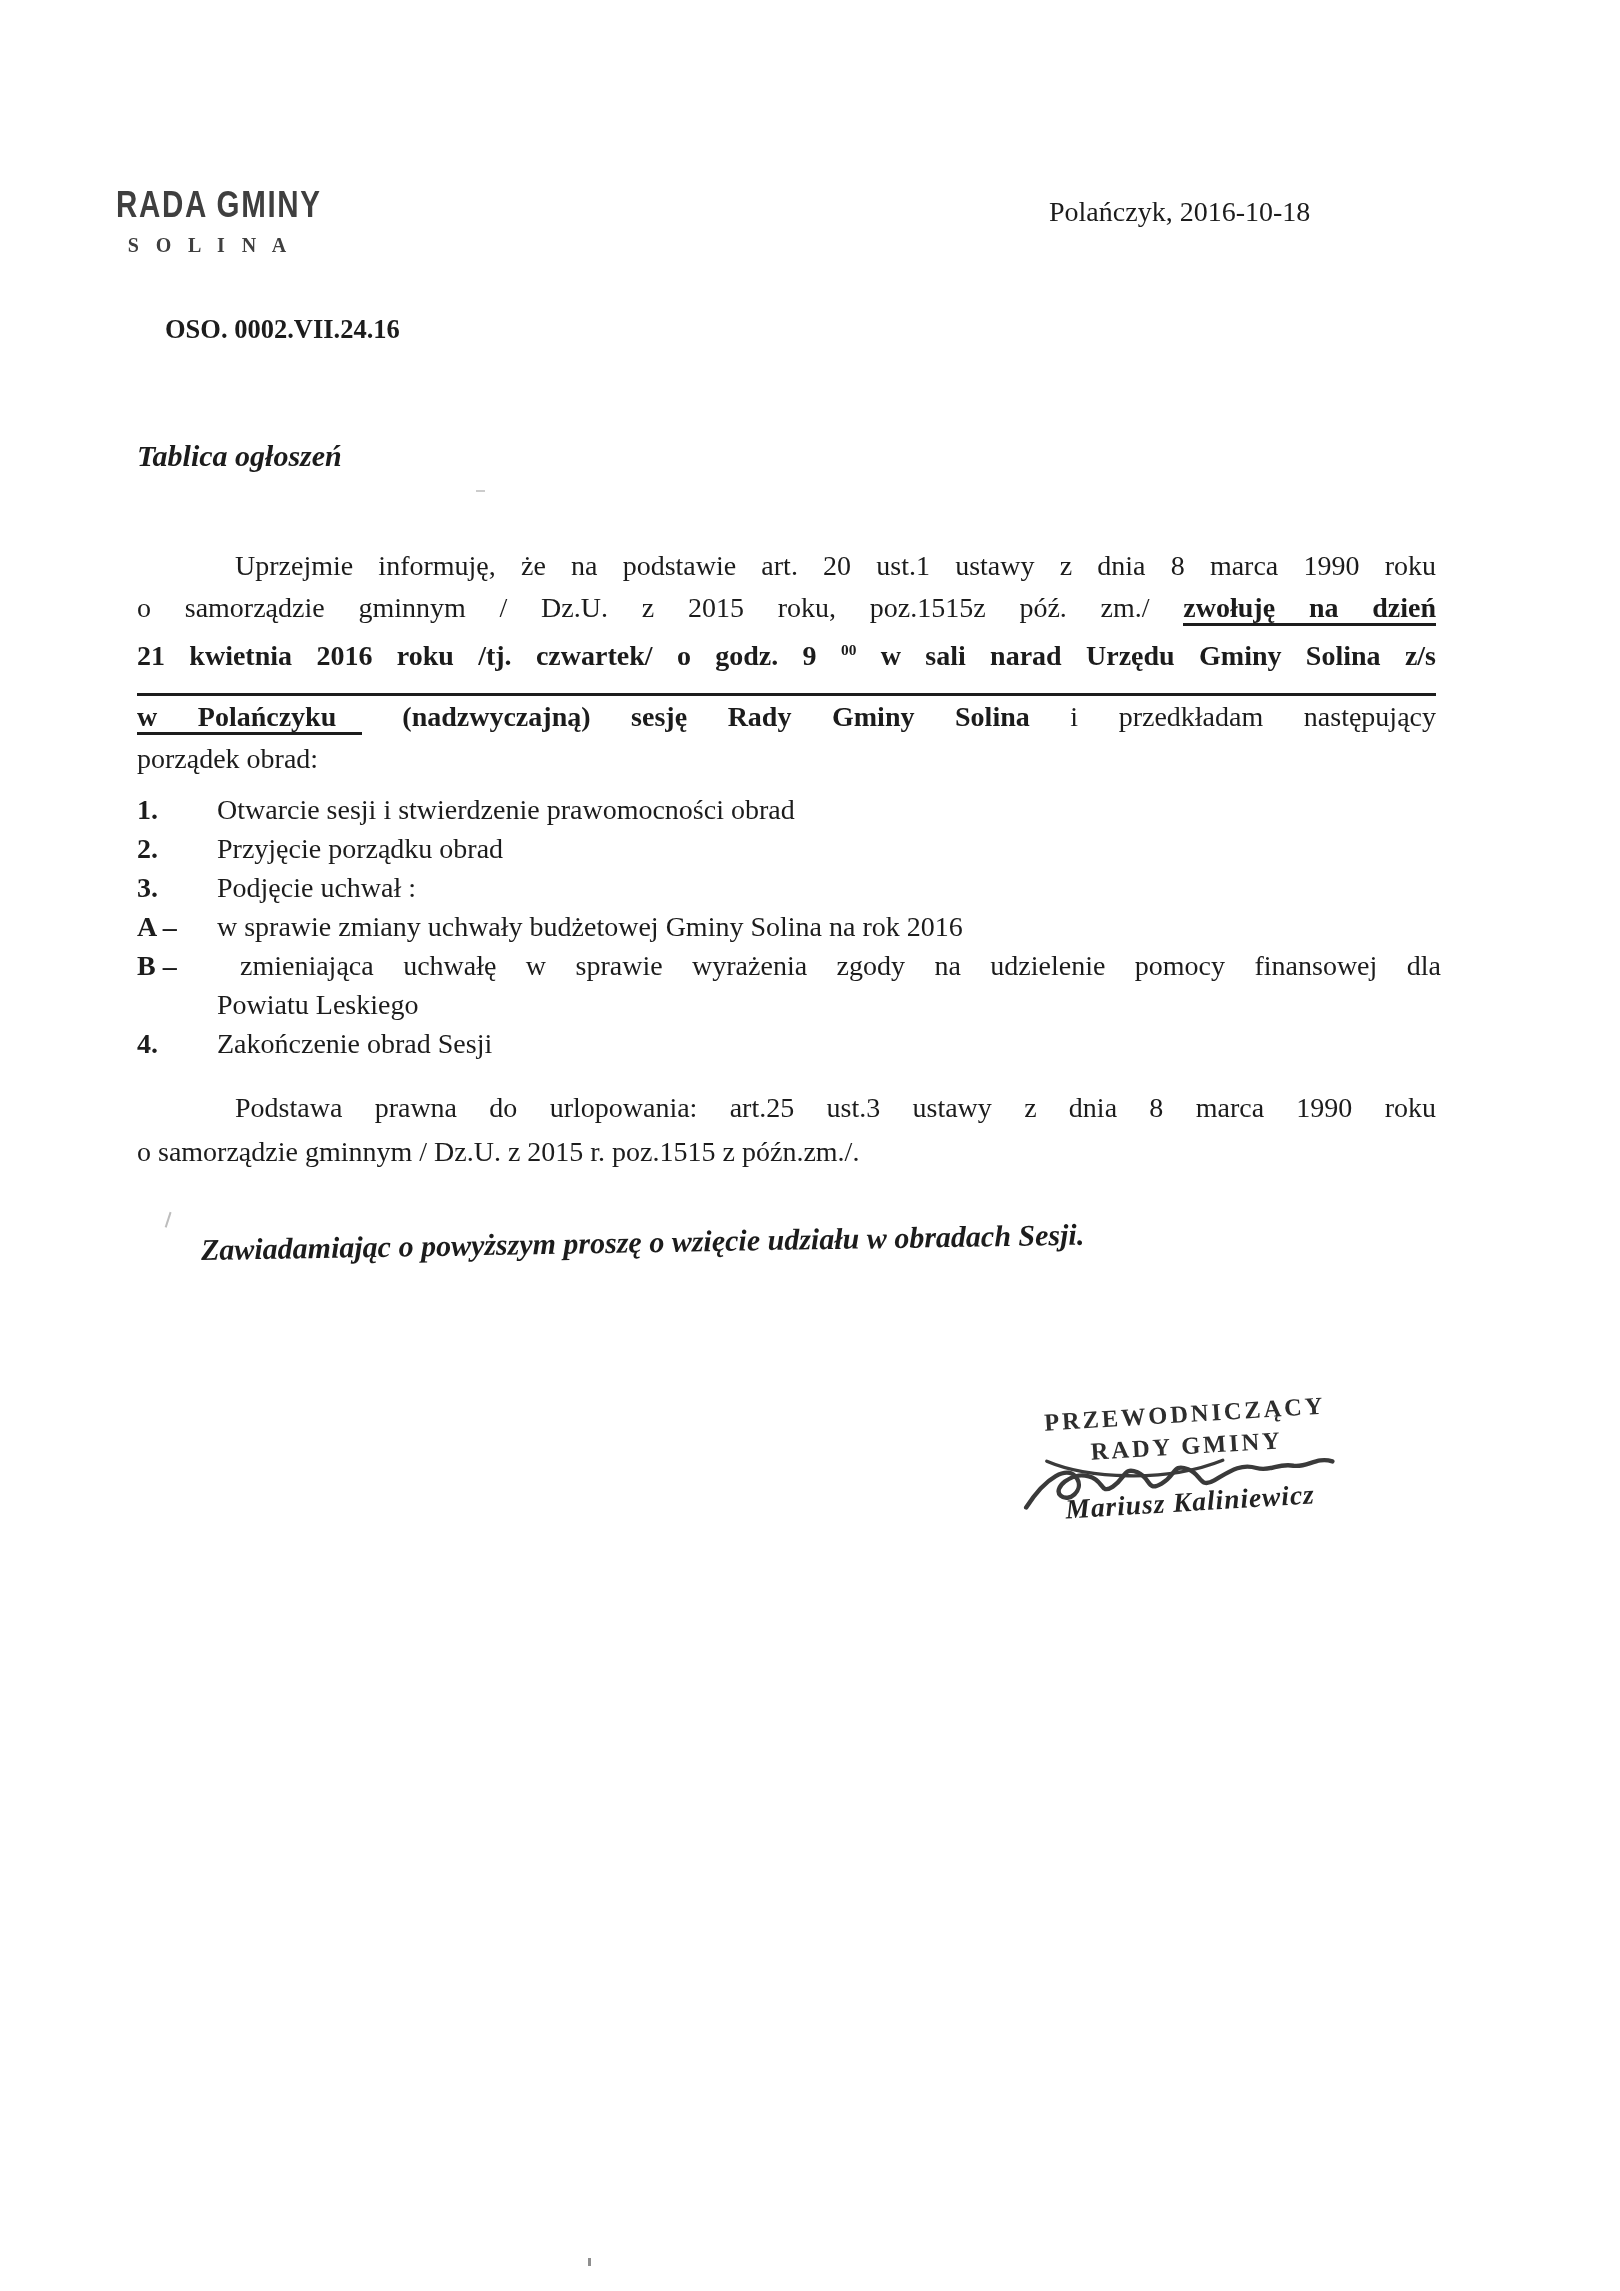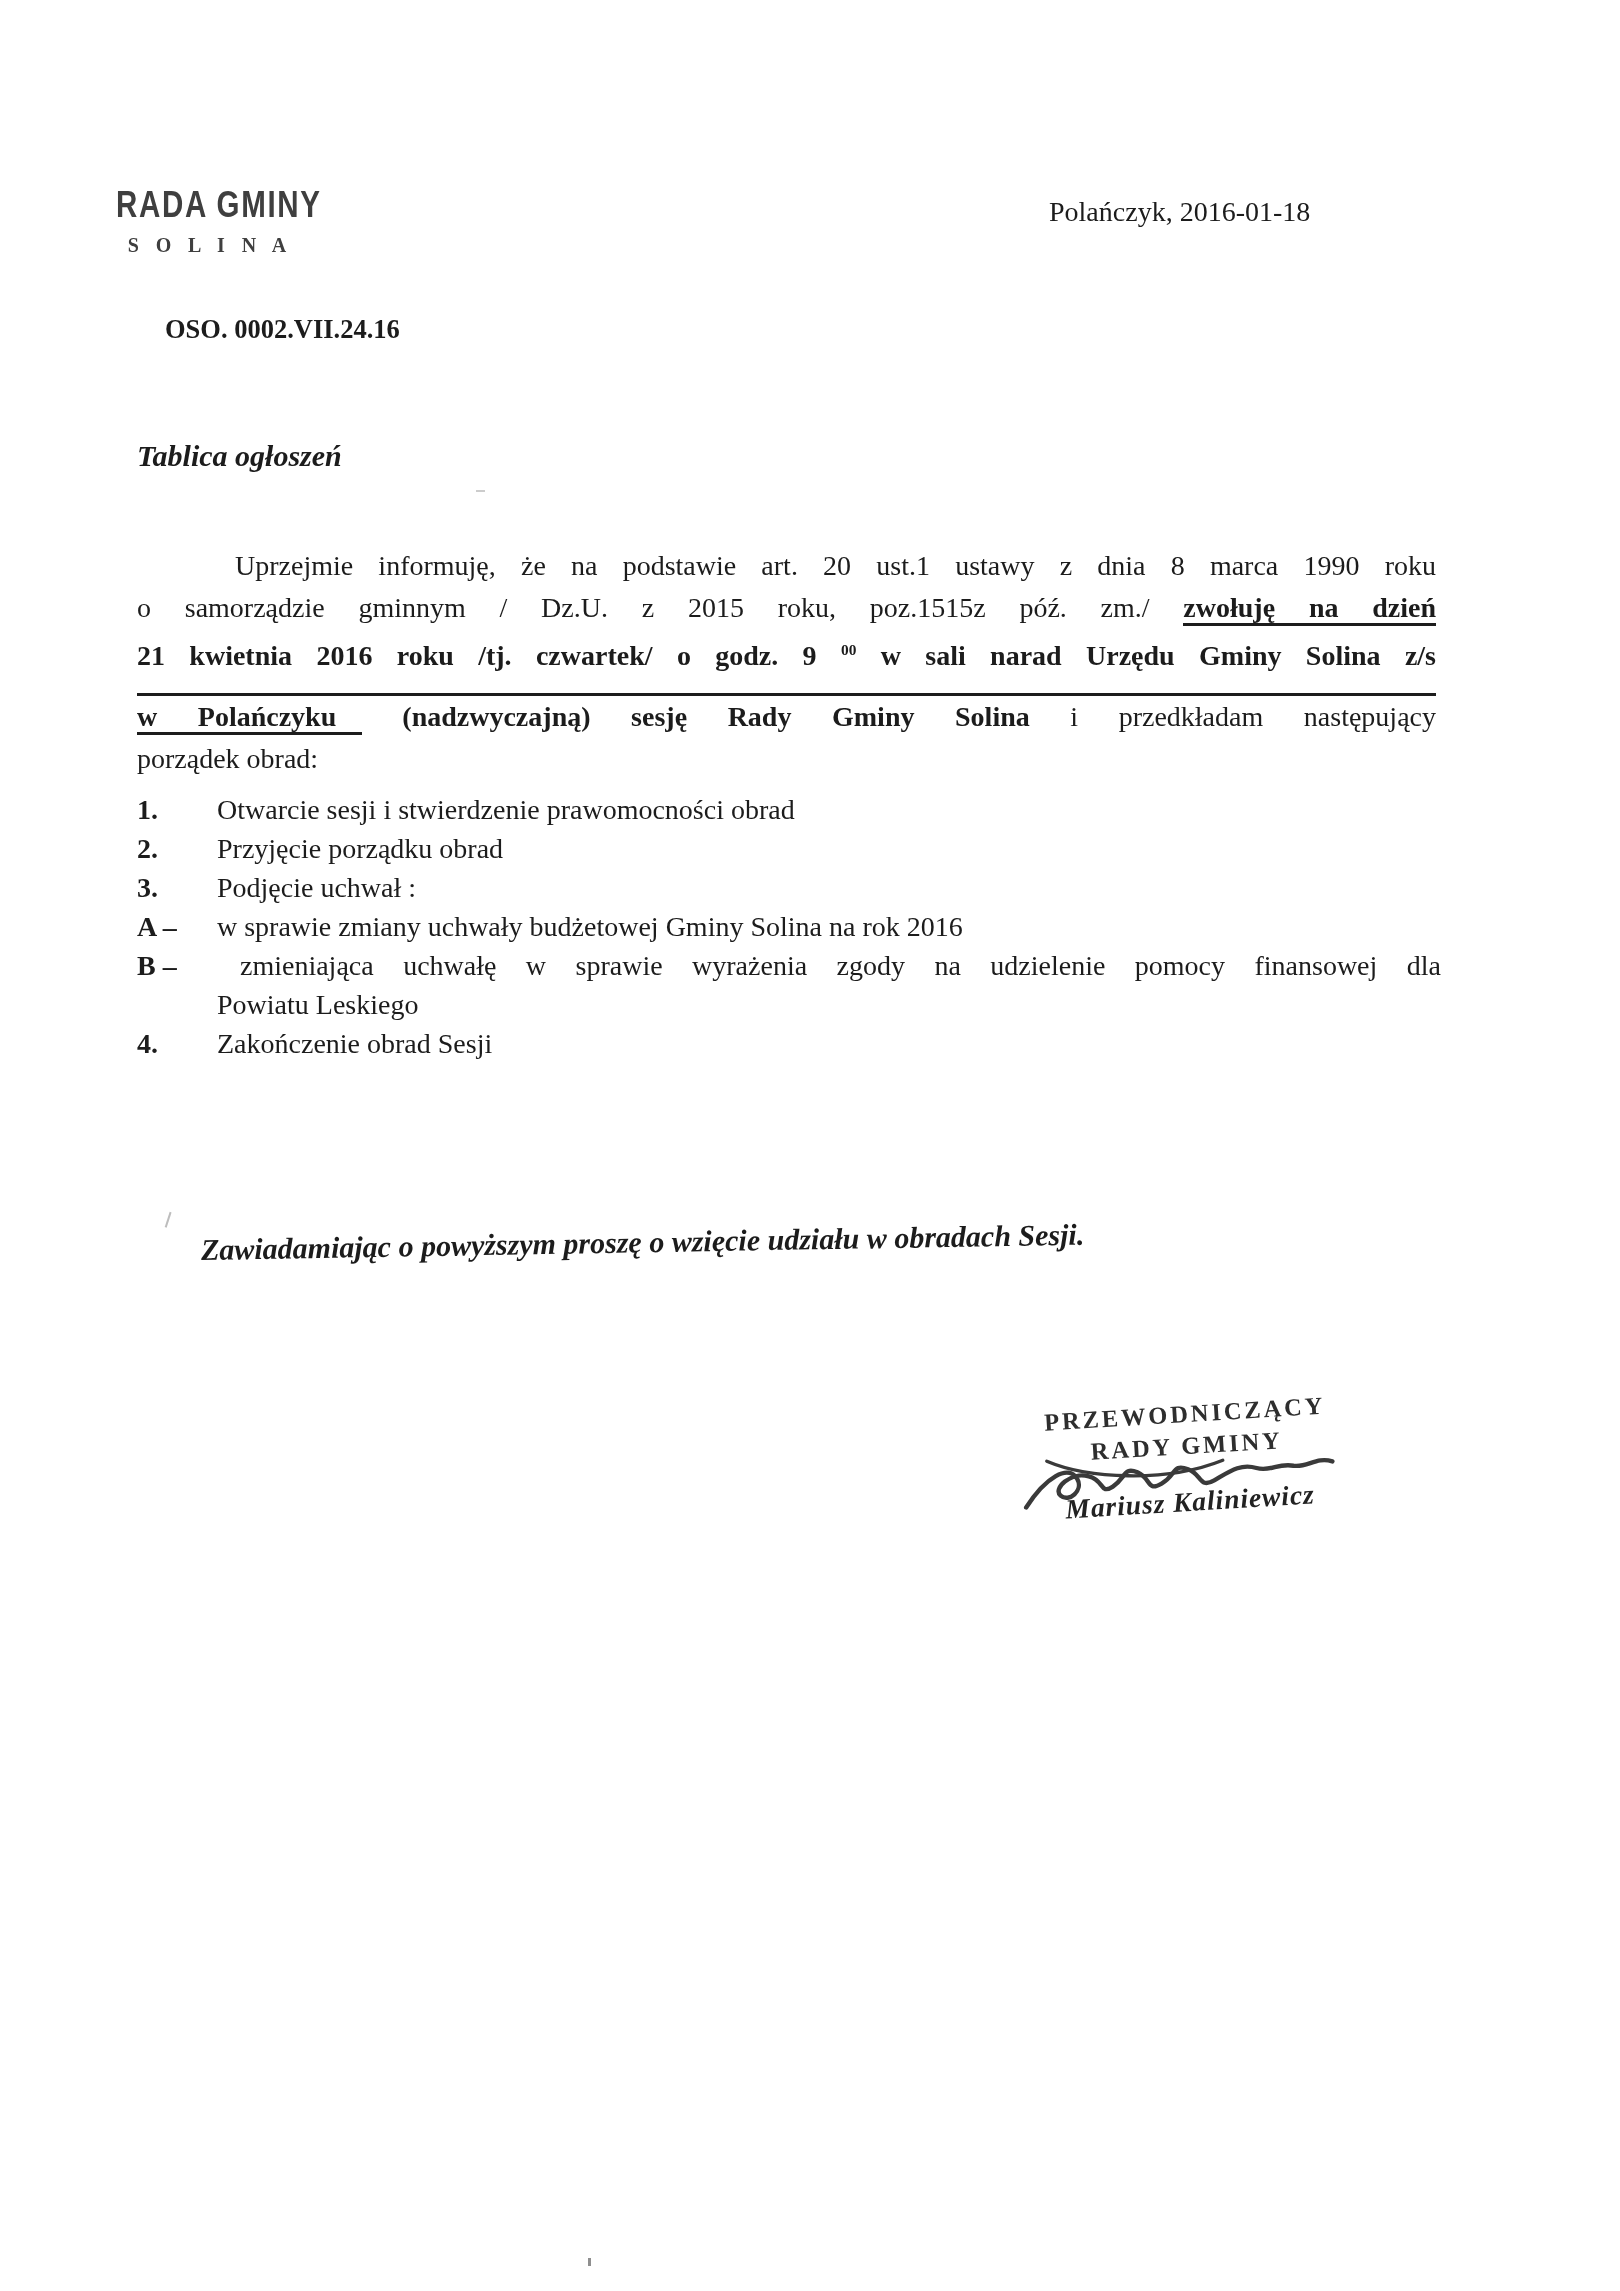--- a/index.html
+++ b/index.html
@@ -74,21 +74,21 @@
 </head>
 <body>
 
 <div class="page">
 
   <div class="org-stamp">
     <div class="org1">RADA GMINY</div>
     <div class="org2">S O L I N A</div>
   </div>
 
-  <div class="date-place">Polańczyk, 2016-01-18</div>
+  <div class="date-place">Polańczyk, 2016-10-18</div>
 
   <div class="ref-num">OSO. 0002.VII.24.16</div>
 
   <div class="doc-title">Tablica ogłoszeń</div>
 
   <div class="intro">
     <div class="jline indent">Uprzejmie informuję, że na podstawie art. 20 ust.1 ustawy z dnia 8 marca 1990 roku</div>
     <div class="jline"><span>o samorządzie gminnym / Dz.U. z 2015 roku, poz.1515z póź. zm./</span> <span class="bu">zwołuję na dzień</span></div>
     <div class="jline full-ul l3"><span>21 kwietnia 2016 roku /tj. czwartek/ o godz. 9</span> <sup>00</sup> <span>w sali narad Urzędu Gminy Solina z/s</span></div>
     <div class="jline"><span class="bu pad-r">w Polańczyku</span> <span class="b">(nadzwyczajną) sesję Rady Gminy Solina</span> <span>i przedkładam następujący</span></div>
@@ -118,20 +118,24 @@
         <span style="display:block" class="a-just">zmieniająca uchwałę w sprawie wyrażenia zgody na udzielenie pomocy finansowej dla</span>
         <span style="display:block">Powiatu Leskiego</span>
       </span>
     </div>
     <div class="a-row">
       <span class="a-marker">4.</span>
       <span class="a-text">Zakończenie obrad Sesji</span>
     </div>
   </div>
 
+  <div class="legal">
+    <div class="jline indent">Podstawa prawna do urlopowania: art.25 ust.3 ustawy z dnia 8 marca 1990 roku</div>
+    <div>o samorządzie gminnym / Dz.U. z 2015 r. poz.1515 z późn.zm./.</div>
+  </div>
 
   <div class="closing">Zawiadamiając o powyższym proszę o wzięcie udziału w obradach Sesji.</div>
 
   <div class="sig-stamp">
     <div class="sig-role1">PRZEWODNICZĄCY</div>
     <div class="sig-role2">RADY GMINY</div>
     <svg class="sig-svg" width="341" height="82" viewBox="0 0 348 84">
       <path d="M6,60 C28,30 52,18 60,34 C66,46 50,58 42,50 C34,42 54,26 72,32 C88,37 82,52 96,44 C110,36 108,24 122,31 C136,38 130,52 146,44 C162,36 158,24 174,31 C188,37 184,52 200,44 C216,36 228,28 244,34 C258,39 266,30 282,34 C296,37 306,26 322,32" fill="none" stroke="#3a3a3a" stroke-width="4.5" stroke-linecap="round"></path>
       <path d="M30,14 C70,34 150,44 210,24" fill="none" stroke="#3a3a3a" stroke-width="3.5" stroke-linecap="round"></path>
     </svg>

